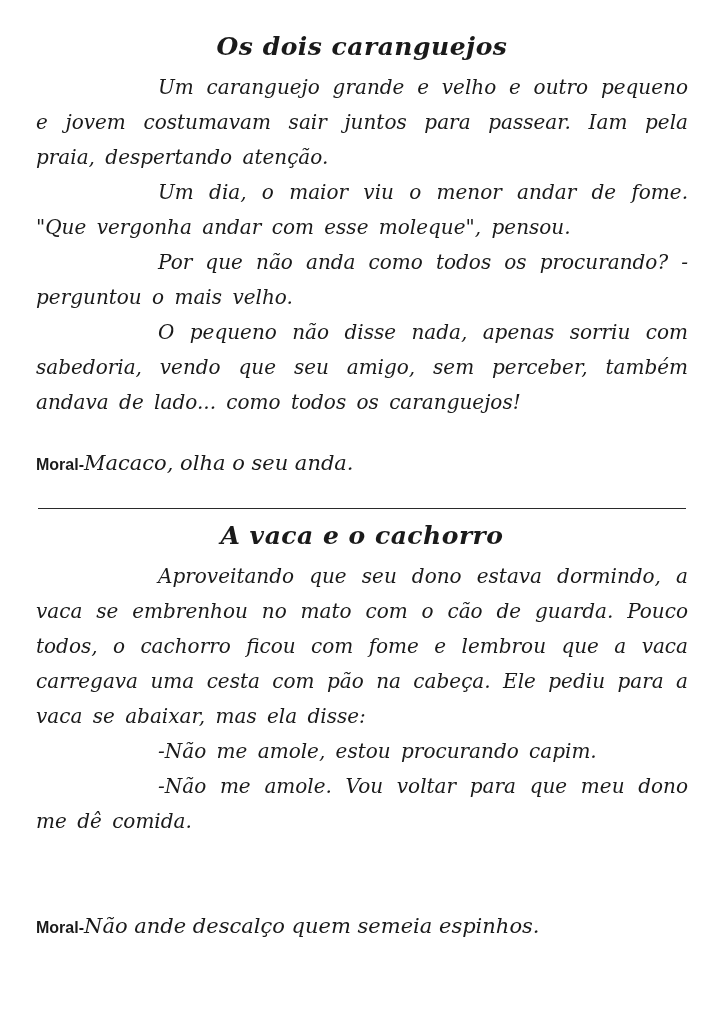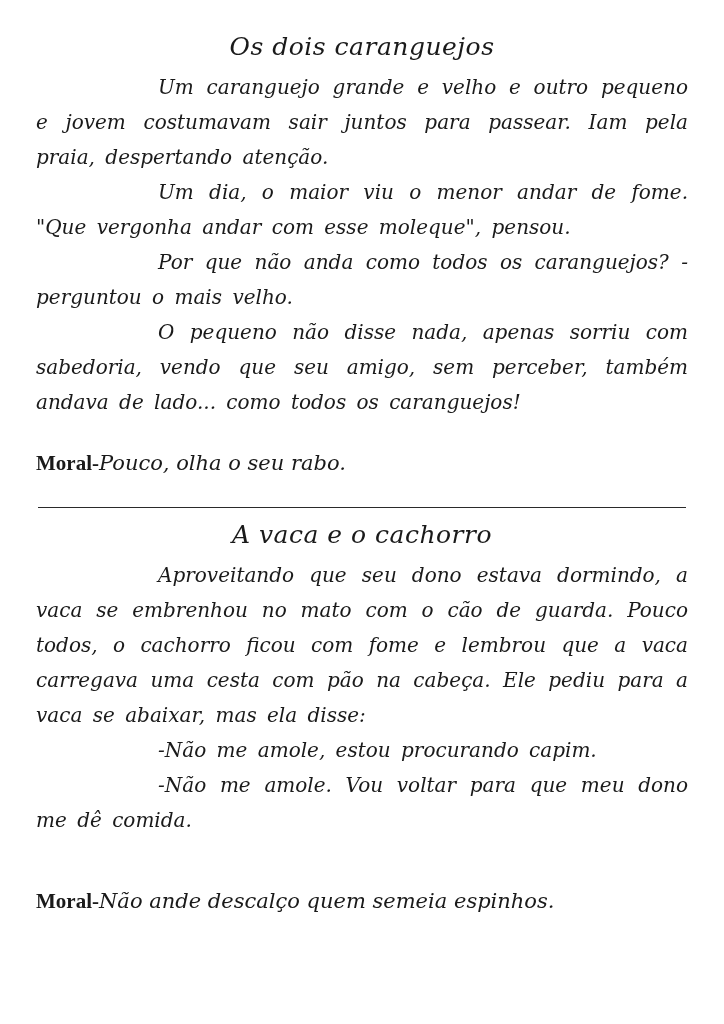--- a/index.html
+++ b/index.html
@@ -15,70 +15,70 @@
     box-sizing: border-box;
     padding: 30px 36px 0 36px;
     overflow: hidden;
     font-family: "DejaVu Serif", serif;
     font-style: italic;
     color: #1a1a1a;
   }
   .story-title {
     text-align: center;
     font-size: 25px;
-    font-weight: normal;
+    font-weight: bold;
     line-height: 34px;
     margin: 0 0 6px 0;
     letter-spacing: 0.5px;
   }
   .story-body p {
     margin: 0;
     font-size: 20px;
     line-height: 35px;
     text-align: justify;
     text-indent: 122px;
     word-spacing: 4px;
   }
   .moral-line {
     margin-top: 26px;
     font-size: 21px;
     line-height: 35px;
   }
   .moral-label {
     font-weight: bold;
     font-style: normal;
-    font-family: Liberation Serif, serif;
-    font-size: 21px;
+    font-family: Liberation Sans, sans-serif;
+    font-size: 16px;
   }
   .section-divider {
     border: none;
     border-top: 1.6px solid #2a2a2a;
     margin: 26px 2px 10px 2px;
   }
   .story-2 .story-title {
   }
   .moral-2 {
-    margin-top: 46px;
+    margin-top: 70px;
   }
 </style>
 </head>
 <body>
 
 <div class="page">
 
   <section class="story story-1">
     <h2 class="story-title">Os dois caranguejos</h2>
     <div class="story-body">
       <p>Um caranguejo grande e velho e outro pequeno e jovem costumavam sair juntos para passear. Iam pela praia, despertando atenção.</p>
       <p>Um dia, o maior viu o menor andar de fome. "Que vergonha andar com esse moleque", pensou.</p>
-      <p>Por que não anda como todos os caranguejos? - perguntou o mais velho.</p>
+      <p>Por que não anda como todos os procurando? - perguntou o mais velho.</p>
       <p>O pequeno não disse nada, apenas sorriu com sabedoria, vendo que seu amigo, sem perceber, também andava de lado... como todos os caranguejos!</p>
     </div>
     <div class="moral-line moral-1">
-      <span class="moral-label">Moral-</span><span>Pouco, olha o seu rabo.</span>
+      <span class="moral-label">Moral-</span><span>Macaco, olha o seu anda.</span>
     </div>
   </section>
 
   <hr class="section-divider">
 
   <section class="story story-2">
     <h2 class="story-title">A vaca e o cachorro</h2>
     <div class="story-body">
       <p>Aproveitando que seu dono estava dormindo, a vaca se embrenhou no mato com o cão de guarda. Pouco todos, o cachorro ficou com fome e lembrou que a vaca carregava uma cesta com pão na cabeça. Ele pediu para a vaca se abaixar, mas ela disse:</p>
       <p>-Não me amole, estou procurando capim.</p>

